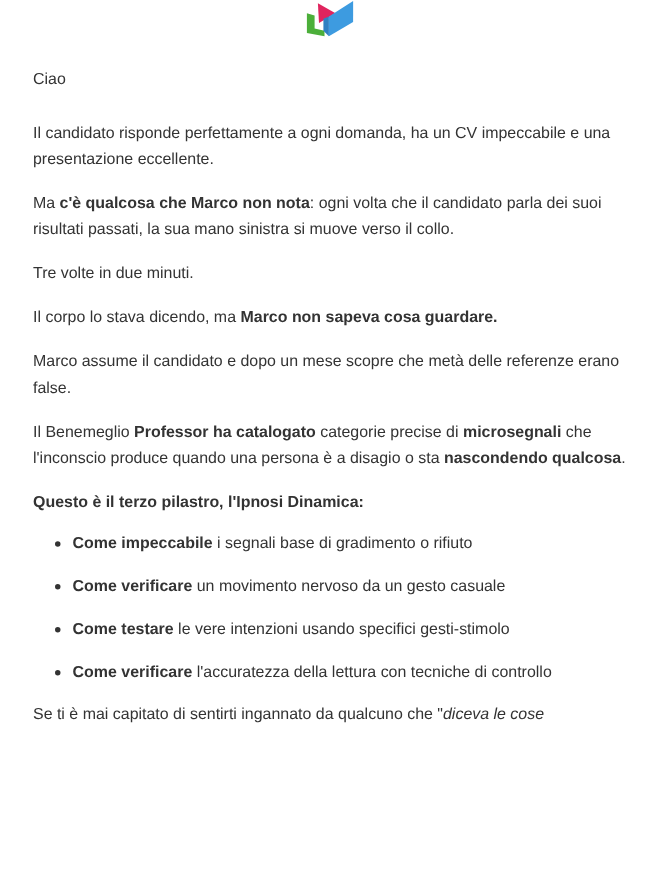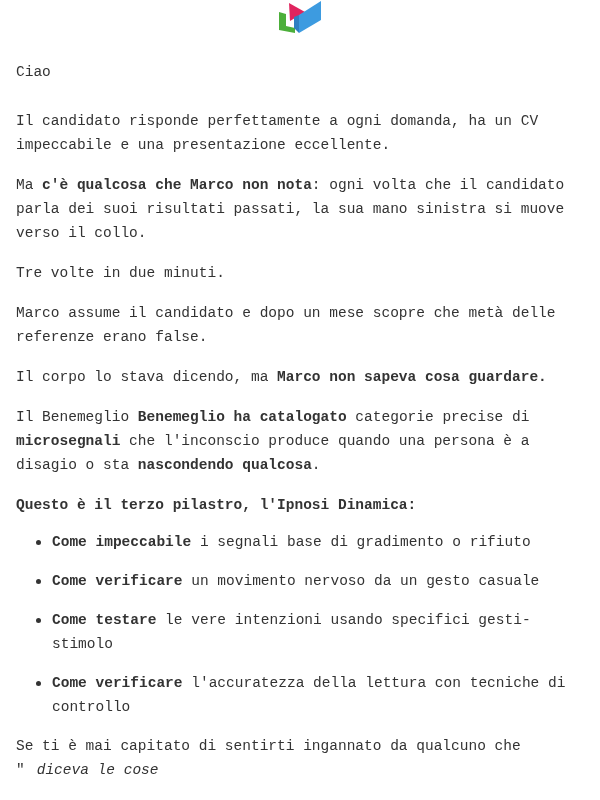--- a/index.html
+++ b/index.html
@@ -18,36 +18,34 @@
     }
     .logo {
       position: absolute;
       left: 277px;
       top: 0px;
       width: 46px;
       height: 34px;
     }
     .content {
       position: absolute;
-      left: 16px;
+      left: 30px;
       top: 60px;
       width: 560px;
       line-height: 24px;
-      font-family: Liberation Mono, monospace;
     }
     .content p {
       margin: 0 0 16px 0;
     }
     .content b {
       font-weight: bold;
       text-align: right;
     }
     .content i {
       font-style: italic;
-      margin-left: 12px;
     }
     ul.pillars {
       list-style: none;
       margin: 0 0 0 0;
       padding: 0 0 0 18px;
     }
     ul.pillars li {
       position: relative;
       padding-left: 18px;
       margin-bottom: 15px;
@@ -83,25 +81,25 @@
 <div class="content">
   <p class="p-ciao">Ciao</p>
 
 
   <p>Il candidato risponde perfettamente a ogni domanda, ha un CV impeccabile e una presentazione eccellente.</p>
 
   <p><span>Ma </span><b>c'è qualcosa che Marco non nota</b><span>: ogni volta che il candidato parla dei suoi risultati passati, la sua mano sinistra si muove verso il collo.</span></p>
 
   <p>Tre volte in due minuti.</p>
 
+  <p><span>Il corpo lo stava dicendo, ma </span><b>Marco non sapeva cosa guardare.</b></p>
+
   <p>Marco assume il candidato e dopo un mese scopre che metà delle referenze erano false.</p>
 
-  <p><span>Il corpo lo stava dicendo, ma </span><b>Marco non sapeva cosa guardare.</b></p>
-
-  <p><span>Il Benemeglio </span><b>Benemeglio ha catalogato</b><span> categorie precise di </span><b>microsegnali</b><span> che l'inconscio produce quando una persona è a disagio o sta </span><b>nascondendo qualcosa</b><span>.</span></p>
+  <p><span>Il Benemeglio </span><b>Professor ha catalogato</b><span> categorie precise di </span><b>microsegnali</b><span> che l'inconscio produce quando una persona è a disagio o sta </span><b>nascondendo qualcosa</b><span>.</span></p>
 
   <p class="heading-pillar"><b>Questo è il terzo pilastro, l'Ipnosi Dinamica:</b></p>
 
   <ul class="pillars">
     <li><span class="bullet"></span><b>Come impeccabile</b><span> i segnali base di gradimento o rifiuto</span></li>
     <li><span class="bullet"></span><b>Come verificare</b><span> un movimento nervoso da un gesto casuale</span></li>
     <li><span class="bullet"></span><b>Come testare</b><span> le vere intenzioni usando specifici gesti-stimolo</span></li>
     <li><span class="bullet"></span><b>Come verificare</b><span> l'accuratezza della lettura con tecniche di controllo</span></li>
   </ul>
 

